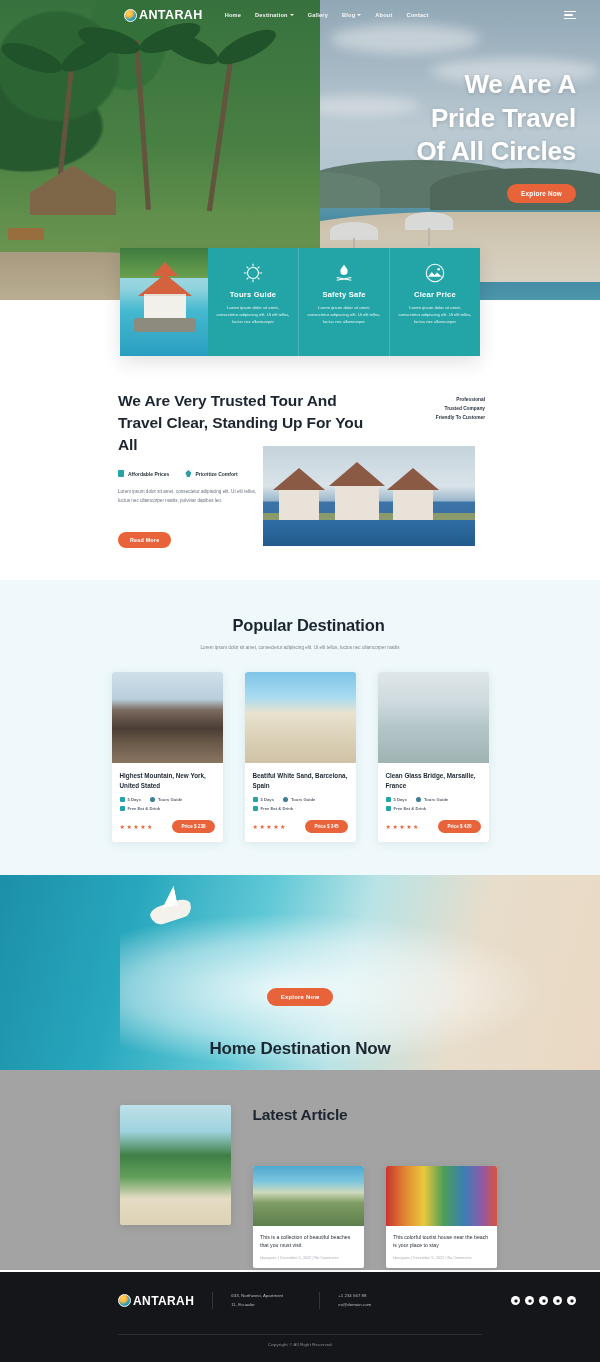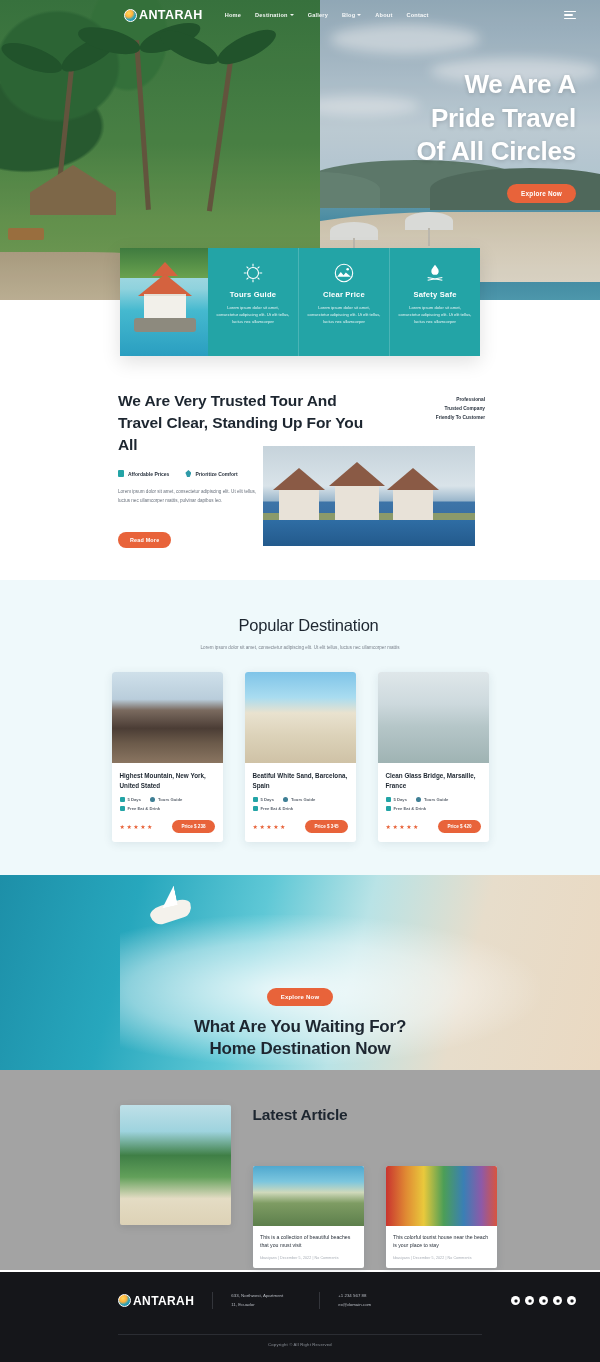--- a/index.html
+++ b/index.html
@@ -186,21 +186,21 @@
   }
   .house-roof { position:absolute; background:#8a5a45; clip-path:polygon(50% 0,100% 100%,0 100%); }
   .water { position:absolute; left:0; bottom:0; width:212px; height:26px; background:linear-gradient(180deg,#2f6da4,#235a8c); }
   .grass { position:absolute; left:0; bottom:26px; width:212px; height:7px; background:#8b9a6a; }
 
   
   .popular {
     position:absolute; left:0; top:580px; width:600px; height:295px;
     background:#eff9fb;
   }
-  .sec-title { text-align:center; font-size:16.5px; font-weight:normal; color:#1d2630; letter-spacing:-0.2px;padding-left:17px; }
+  .sec-title { text-align:center; font-size:16.5px; font-weight:bold; color:#1d2630; letter-spacing:-0.2px;padding-left:17px; }
   .sec-sub {
     text-align:center; font-size:4.6px; line-height:1.85; color:#7b838d;
     width:230px; margin:9px auto 0;
   }
   .dest-row {
     display:flex; justify-content:center; gap:22px; margin-top:20px;
   }
   .dest-card {
     width:111px; background:#fff; border-radius:3px; overflow:hidden;
     box-shadow:0 2px 10px rgba(30,60,80,0.10);
@@ -396,37 +396,37 @@
             <path d="M12 2v3M12 19v3M2 12h3M19 12h3M5 5l2 2M17 17l2 2M19 5l-2 2M7 17l-2 2"></path>
           </svg>
         </div>
         <div class="feat-title">Tours Guide</div>
         <div class="feat-desc">Lorem ipsum dolor sit amet, consectetur adipiscing elit. Ut elit tellus, luctus nec ullamcorper</div>
       </div>
 
       <div class="feat-card">
         <div class="feat-icon">
           <svg viewBox="0 0 24 24" width="22" height="22" fill="none" stroke="#ffffff" stroke-width="1.2">
+            <path d="M12 3c2 3 4 4.5 4 7a4 4 0 1 1-8 0c0-2.5 2-4 4-7z" fill="#ffffff" stroke="none"></path>
+            <path d="M4 17l16 3M20 17L4 20"></path>
+          </svg>
+        </div>
+        <div class="feat-title">Safety Safe</div>
+        <div class="feat-desc">Lorem ipsum dolor sit amet, consectetur adipiscing elit. Ut elit tellus, luctus nec ullamcorper</div>
+      </div>
+
+      <div class="feat-card">
+        <div class="feat-icon">
+          <svg viewBox="0 0 24 24" width="22" height="22" fill="none" stroke="#ffffff" stroke-width="1.2">
             <circle cx="12" cy="12" r="9.5"></circle>
             <circle cx="16" cy="8" r="1.4" fill="#ffffff" stroke="none"></circle>
             <path d="M4.5 16l4-5 3 3.4 2.5-3 5.5 4.6z" fill="#ffffff" stroke="none"></path>
           </svg>
         </div>
         <div class="feat-title">Clear Price</div>
-        <div class="feat-desc">Lorem ipsum dolor sit amet, consectetur adipiscing elit. Ut elit tellus, luctus nec ullamcorper</div>
-      </div>
-
-      <div class="feat-card">
-        <div class="feat-icon">
-          <svg viewBox="0 0 24 24" width="22" height="22" fill="none" stroke="#ffffff" stroke-width="1.2">
-            <path d="M12 3c2 3 4 4.5 4 7a4 4 0 1 1-8 0c0-2.5 2-4 4-7z" fill="#ffffff" stroke="none"></path>
-            <path d="M4 17l16 3M20 17L4 20"></path>
-          </svg>
-        </div>
-        <div class="feat-title">Safety Safe</div>
         <div class="feat-desc">Lorem ipsum dolor sit amet, consectetur adipiscing elit. Ut elit tellus, luctus nec ullamcorper</div>
       </div>
 
     </div>
   </div>
 
   <section class="trusted">
     <div class="trusted-inner">
       <h2>We Are Very Trusted Tour And Travel Clear, Standing Up For You All</h2>
       <div class="trusted-tags">
@@ -565,21 +565,21 @@
   </section>
 
   <section class="cta">
     <div class="foam"></div>
     <div class="boat"></div>
     <div class="boat-sail"></div>
     <div class="cta-btn">
       <button class="btn-orange">Explore Now</button>
     </div>
     <div class="cta-text">
-      <span>What Are You Waiting For?</span><br>
+      <br>
       <span>Home Destination Now</span>
     </div>
   </section>
 
   <section class="latest">
     <h2>Latest Article</h2>
     <div class="art-row">
       <div class="art-feature"></div>
 
       <div class="art-card">

